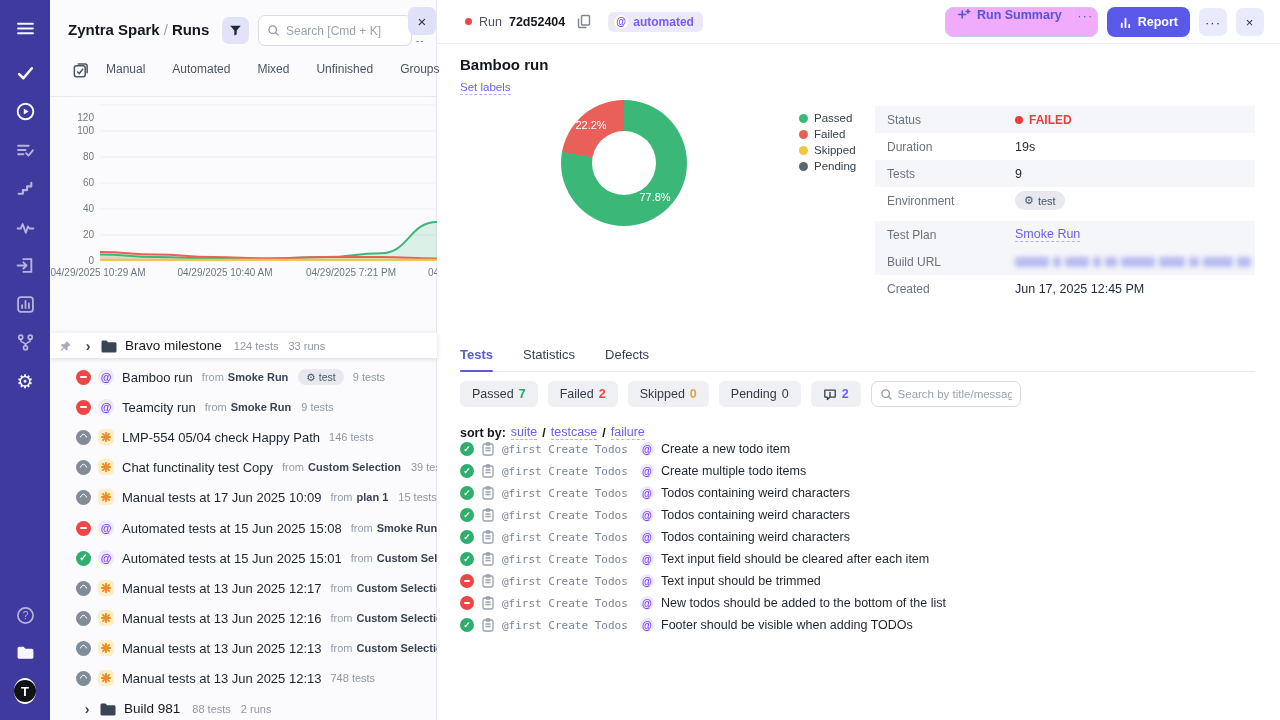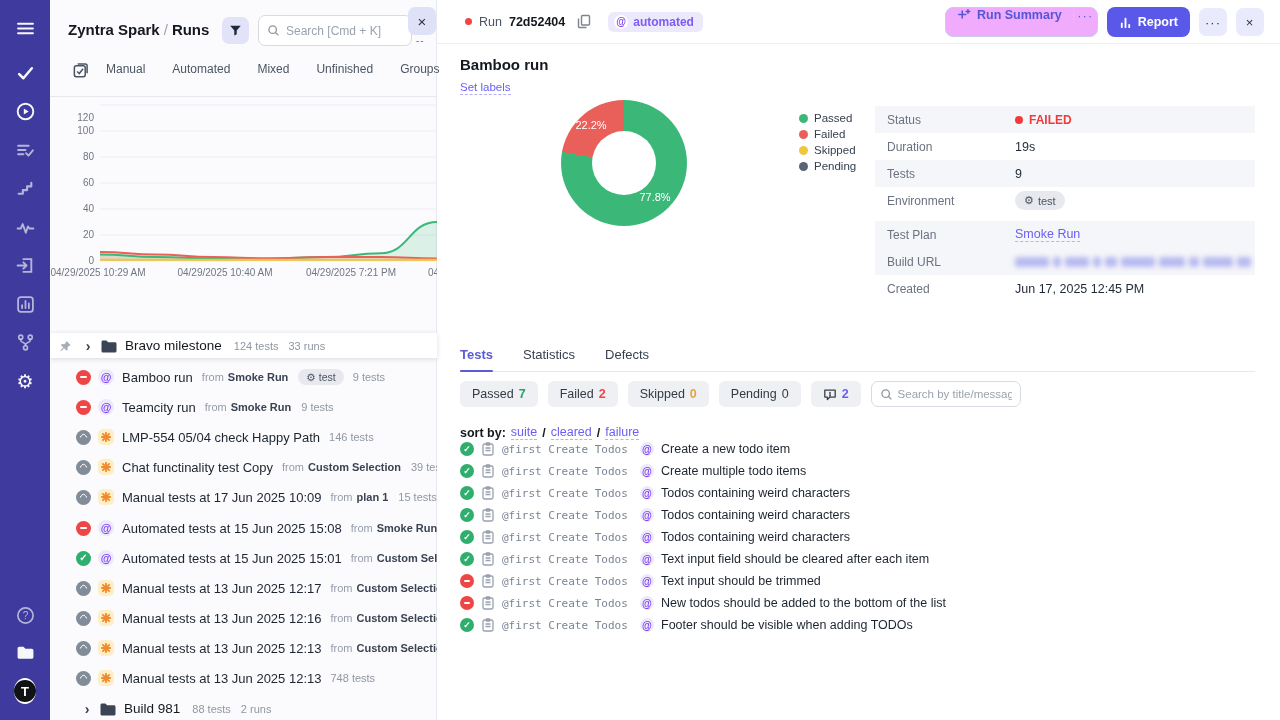--- a/index.html
+++ b/index.html
@@ -596,21 +596,21 @@
           <path d="M10.5 10.5L14 14"></path>
         </svg>
       <input type="text" placeholder="Search by title/message" style="">
     </span>
   </div>
 
   <div class="sort-row">
     <span>sort by:</span>
     <a class="sort-link">suite</a>
     <span>/</span>
-    <a class="sort-link">cleared</a>
+    <a class="sort-link">testcase</a>
     <span>/</span>
     <a class="sort-link">failure</a>
   </div>
 
   <div class="tests-list">
     <div class="t-row">
       <span class="t-st passed"></span>
       <span class="clip-ic"><svg viewBox="0 0 12 14">
             <rect x="1" y="2" width="10" height="11" rx="1.5"></rect>
             <path d="M4 2h4M4.5 1h3v2h-3zM3.5 6h5M3.5 8.5h5"></path>

